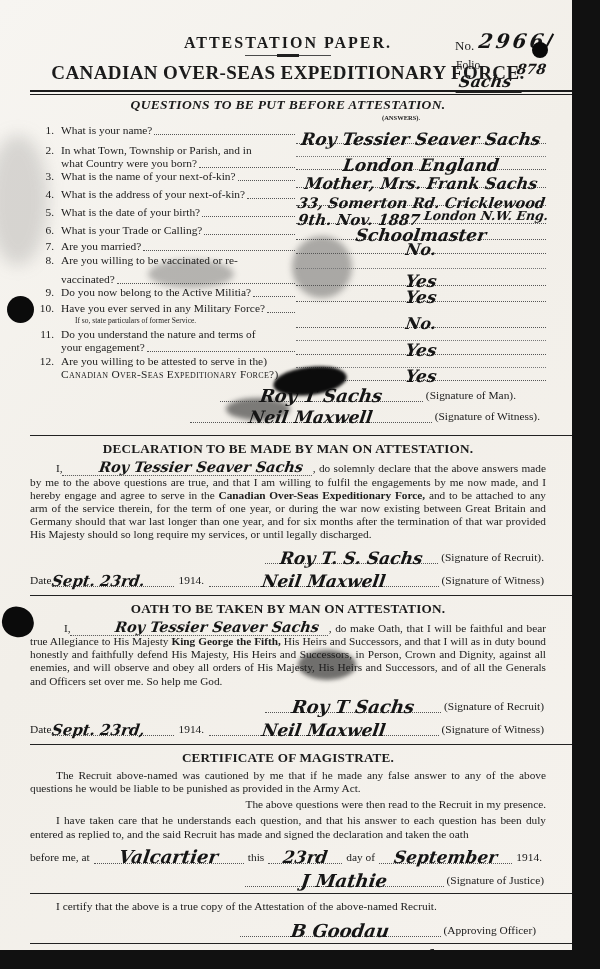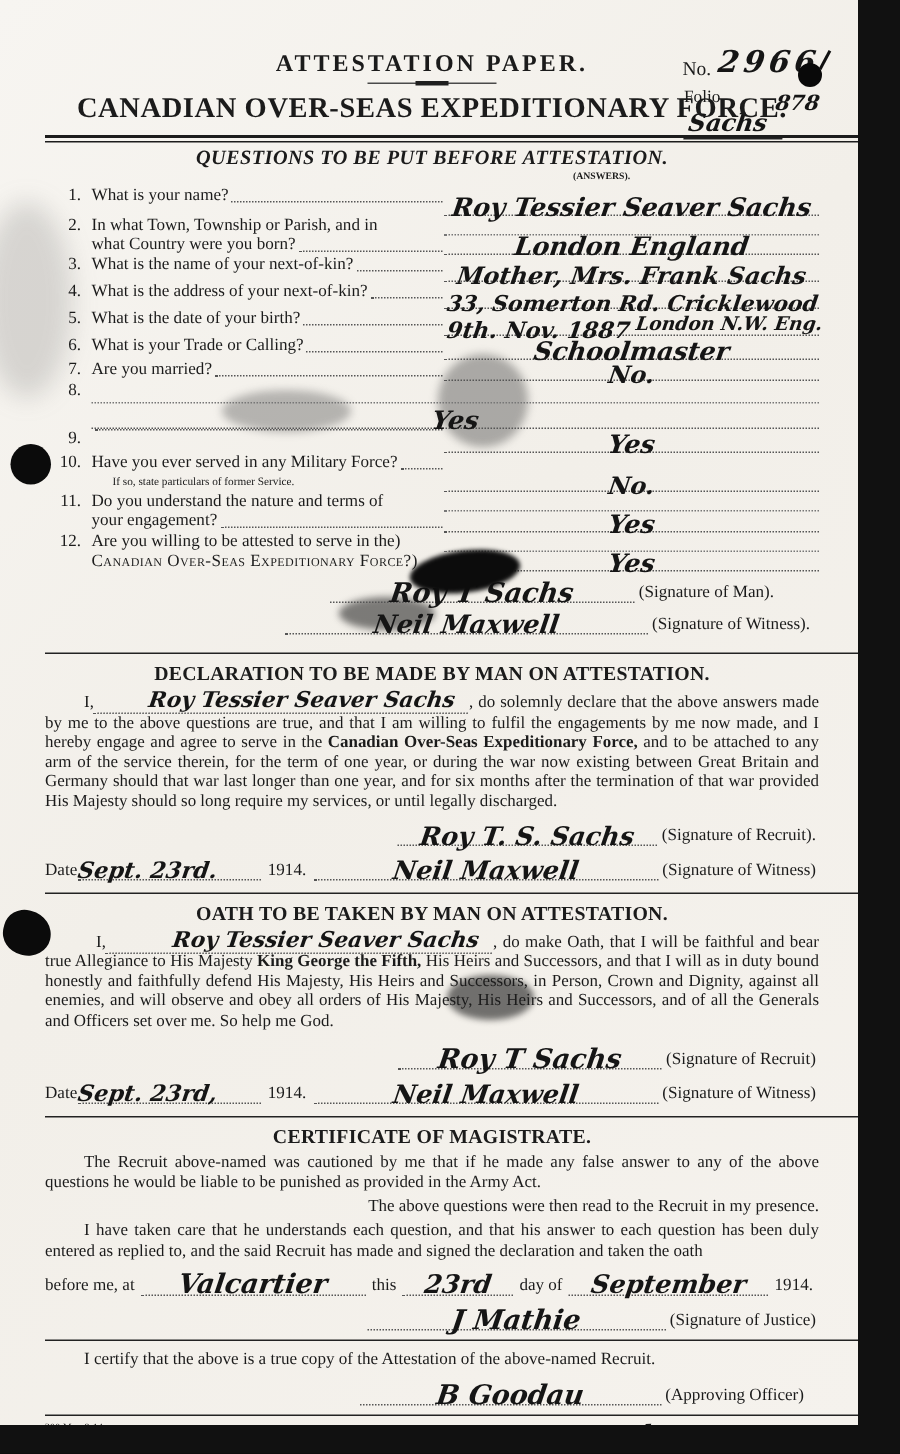--- a/index.html
+++ b/index.html
@@ -220,29 +220,37 @@
               <span class="leader"></span>
             </div>
           </div>
         <div class="q-ans">
             <span class="hw ans">No.</span>
           </div>
       </div>
 
       <div class="q-row h32">
         <span class="q-num">8.</span>
+        <div class="q-main">
+          <div>Are you willing to be vaccinated or re-</div>
+          <div class="q-line" style="margin-top:6px;">
+              <span class="q-text">vaccinated?</span>
+              <span class="leader"></span>
+            </div>
+        </div>
         <div class="q-ans mid">
             <span class="hw ans ans-big">Yes</span>
           </div>
       </div>
 
       <div class="q-row h16">
         <span class="q-num">9.</span>
         <div class="q-main">
             <div class="q-line">
+              <span class="q-text">Do you now belong to the Active Militia?</span>
               <span class="leader"></span>
             </div>
           </div>
         <div class="q-ans">
             <span class="hw ans ans-big">Yes</span>
           </div>
       </div>
 
       <div class="q-row h26">
         <span class="q-num">10.</span>

